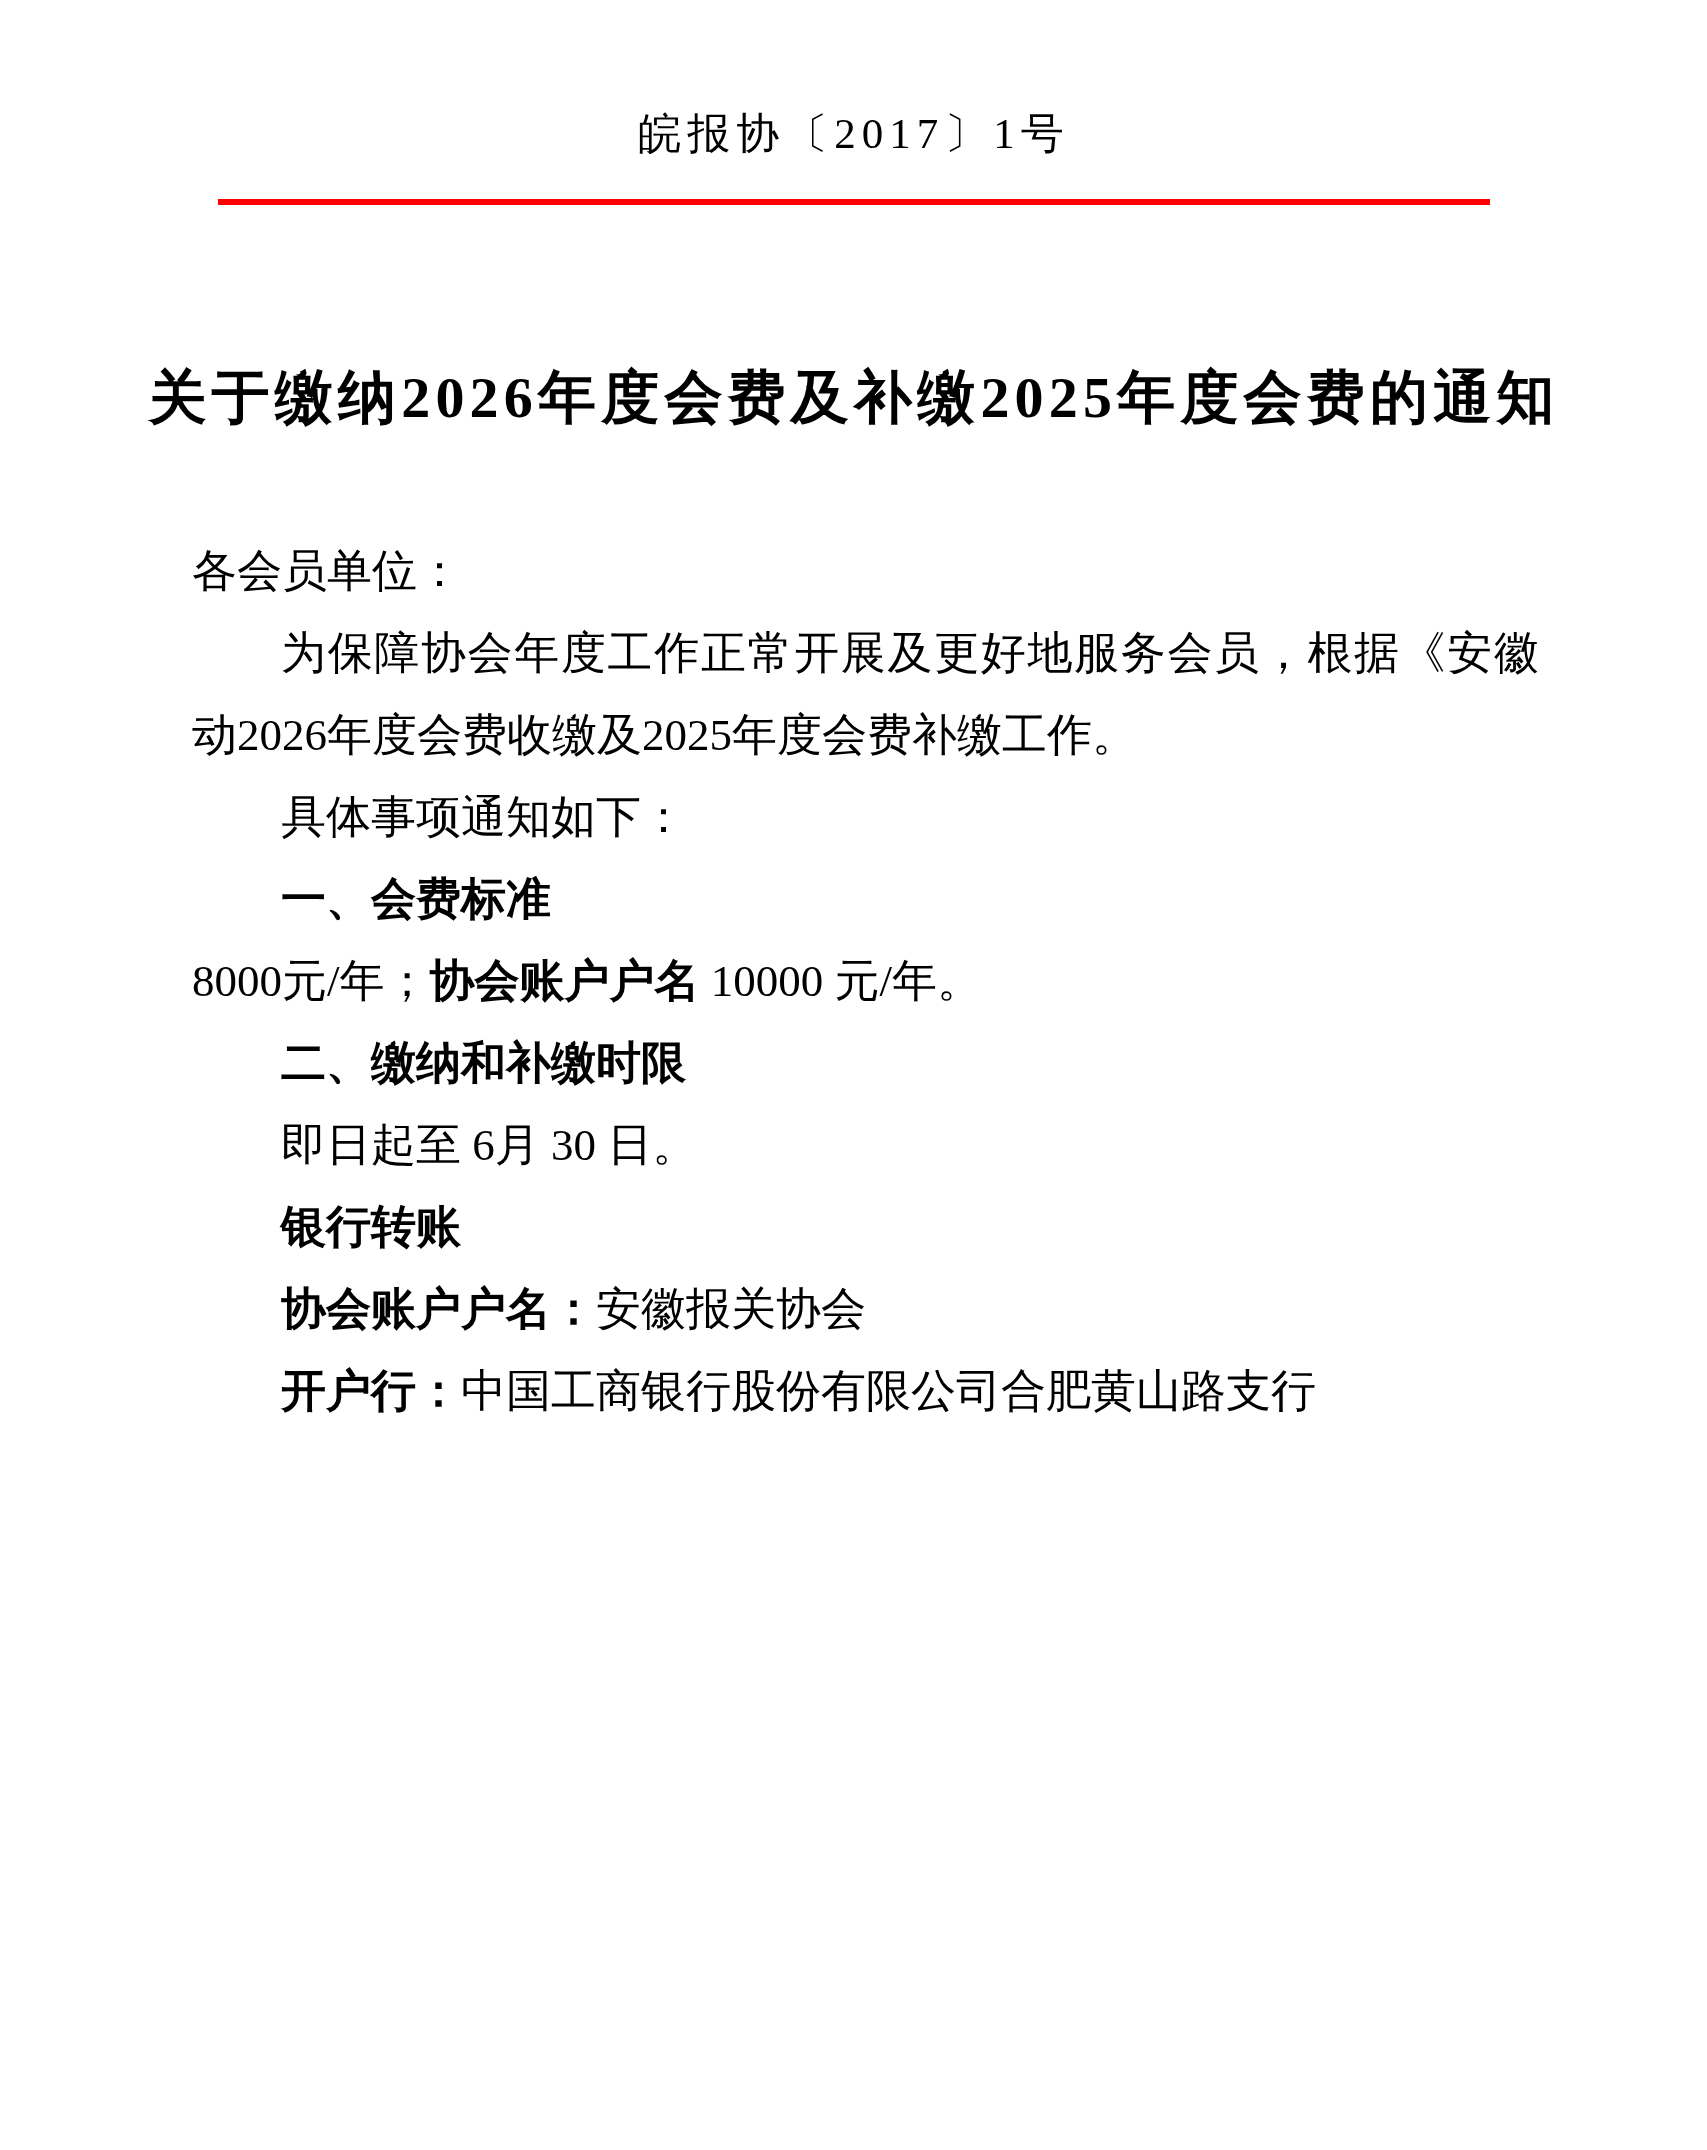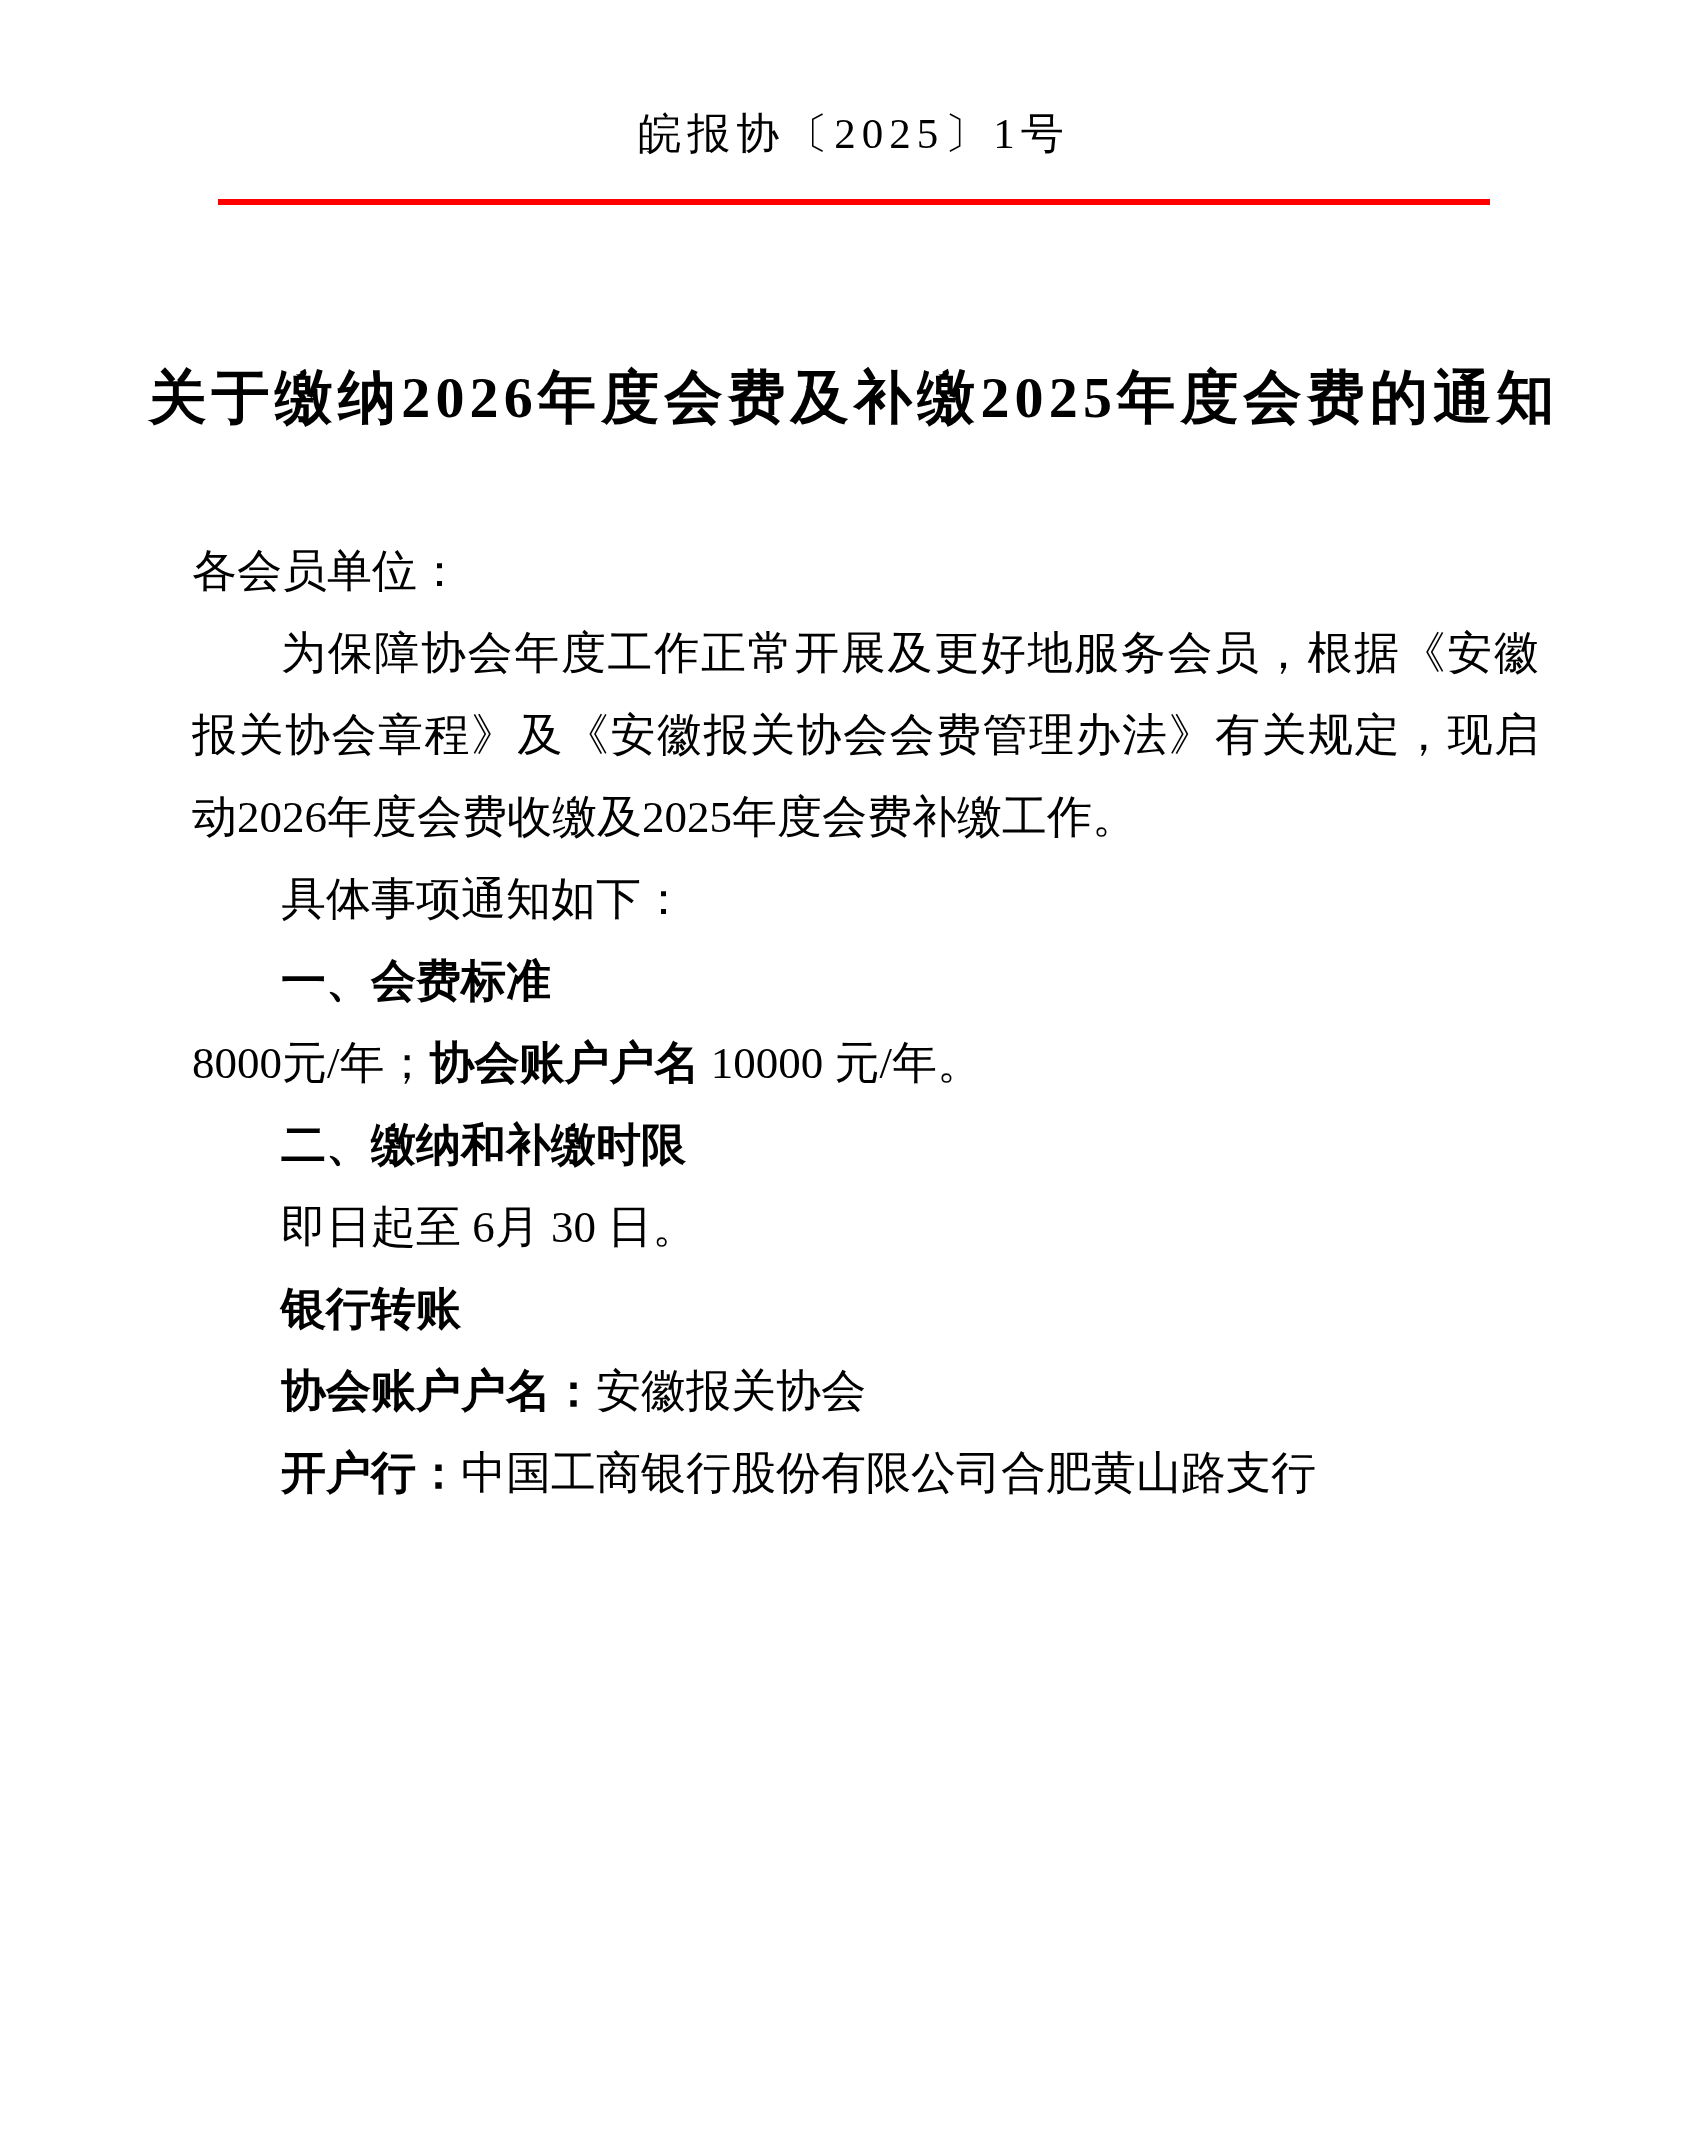--- a/index.html
+++ b/index.html
@@ -72,32 +72,31 @@
     font-family: "Liberation Sans", "DejaVu Sans", sans-serif;
   }
   .b { font-weight: 700; }
 </style>
 </head>
 <body>
 
 <div class="page">
 
 
-  <div class="doc-number">皖报协〔2025〕1号</div>
+  <div class="doc-number">皖报协〔2017〕1号</div>
 
   <div class="red-line"></div>
 
   <h1 class="notice-title">关于缴纳2026年度会费及补缴2025年度会费的通知</h1>
 
   <div class="content">
 
     <div class="line">各会员单位：</div>
 
     <div class="line ind j">为保障协会年度工作正常开展及更好地服务会员，根据《安徽</div>
-    <div class="line j">报关协会章程》及《安徽报关协会会费管理办法》有关规定，现启</div>
     <div class="line">动2026年度会费收缴及2025年度会费补缴工作。</div>
 
     <div class="line ind">具体事项通知如下：</div>
 
     <div class="line ind h">一、会费标准</div>
 
 
     <div class="line"><span>8000元/年；</span><span class="b">协会账户户名</span><span> 10000 元/年。</span></div>
 
     <div class="line ind h">二、缴纳和补缴时限</div>

